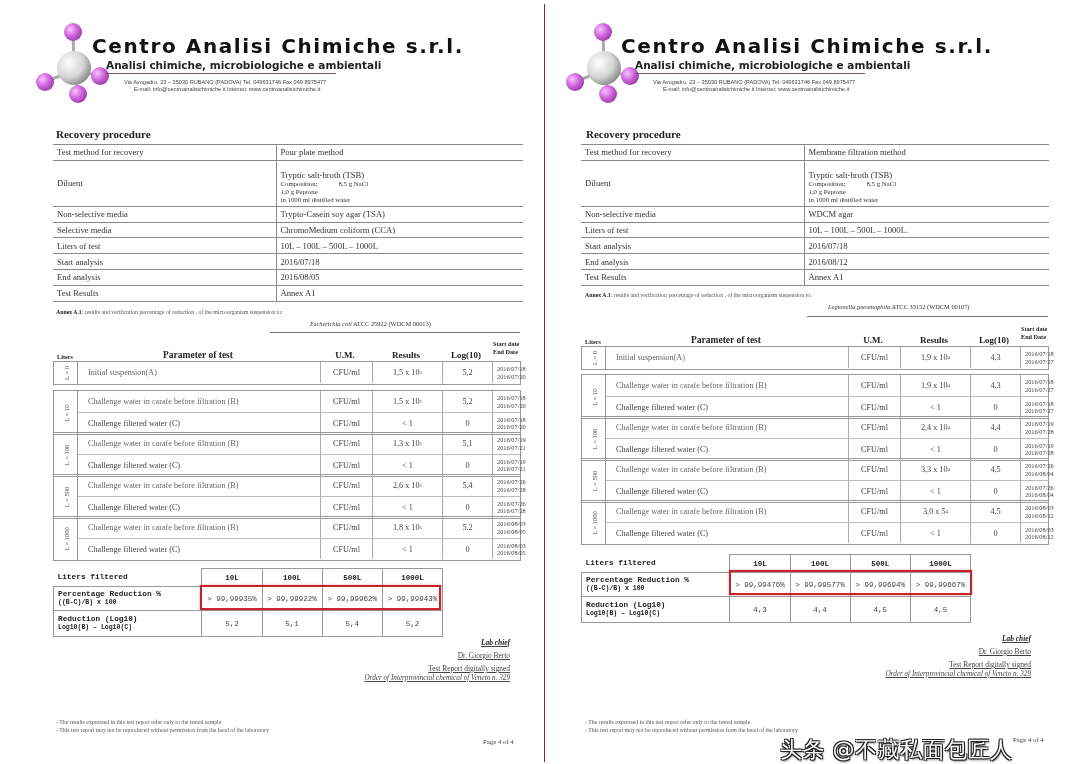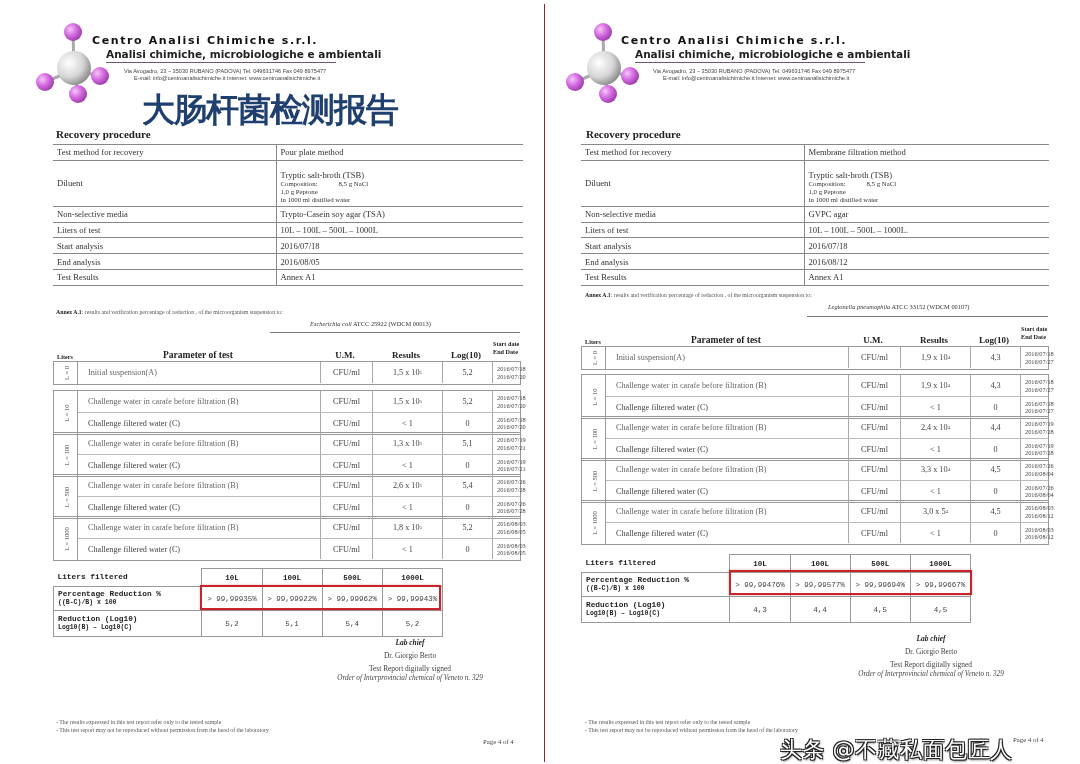--- a/index.html
+++ b/index.html
@@ -11,21 +11,21 @@
   .page.right { left: 545px; width: 535px; }
   .divider { position: absolute; left: 544px; top: 4px; width: 2px; height: 758px; background: #8b2a2a; }
 
   
   .logo { position: absolute; width: 90px; height: 90px; }
   .left .logo { left: 30px; top: 16px; }
   .right .logo { left: 15px; top: 16px; }
   .company { position: absolute; font-family: "DejaVu Sans", sans-serif; }
   .left .company { left: 92px; top: 34px; }
   .right .company { left: 76px; top: 34px; }
-  .company .name { font-size: 11px; font-weight: bold; color: #111; letter-spacing: 1.6px; white-space: nowrap; }
+  .company .name { font-size: 20px; font-weight: bold; color: #111; letter-spacing: 1.6px; white-space: nowrap; }
   .company .tag { font-size: 10.5px; font-weight: bold; color: #222; margin-left: 14px; margin-top: 1px; padding-bottom: 2px; border-bottom: 1px solid #6a5a70; width: 230px; white-space: nowrap; }
   .company .addr { font-size: 5.6px; color: #444; margin-left: 32px; margin-top: 5px; line-height: 7px; white-space: nowrap; font-family: "Liberation Sans", sans-serif; }
   .company .addr .l2 { margin-left: 10px; }
 
   .cn-title { position: absolute; font-family: "DejaVu Sans", sans-serif; font-weight: bold; color: #1f3f6e; font-size: 33px; letter-spacing: -1px; white-space: nowrap; top: 88px; }
   .left .cn-title { left: 142px; }
   .right .cn-title { left: 137px; }
 
   
   .sec-title { position: absolute; font-weight: bold; font-size: 11px; color: #222; top: 128px; }
@@ -69,21 +69,21 @@
   .summary td { border: 1px solid #999; height: 20px; text-align: center; color: #444; font-family: Liberation Mono, monospace; }
   .summary td.lab { text-align: left; padding-left: 4px; font-weight: bold; color: #222; font-size: 7.8px; line-height: 8px; }
   .summary td.lab small { font-size: 6.5px; }
   .summary tr.hdr td { height: 18px; font-weight: bold; color: #222; }
   .summary tr.hdr td.lab { border: none; border-bottom: 1px solid #999; }
   .summary tr.pct td { height: 24px; }
   .summary tr.red td.lab { height: 26px; }
   .red-box { position: absolute; border: 2px solid #c8232a; box-shadow: 0 0 2px rgba(200,35,42,0.4); }
 
   
-  .sign { position: absolute; text-align: center; width: 200px; font-size: 7.4px; color: #444; line-height: 13px; }
+  .sign { position: absolute; text-align: right; width: 200px; font-size: 7.4px; color: #444; line-height: 13px; text-decoration: underline; }
   .sign .chief { font-style: italic; font-weight: bold; color: #222; }
   .sign .order { font-style: italic; font-size: 7.2px; line-height: 9px; }
   .sign .signed { line-height: 10px; margin-top: 2px; }
 
   .foot { position: absolute; font-size: 5.8px; color: #555; line-height: 8px; white-space: nowrap; }
   .pagenum { position: absolute; font-size: 6.8px; color: #444; }
 
   .watermark { position: absolute; left: 780px; top: 711px; font-family: "DejaVu Sans", sans-serif; font-size: 22px; color: #fff; white-space: nowrap;
     text-shadow: -1px -1px 0 #222, 1px -1px 0 #222, -1px 1px 0 #222, 1px 1px 0 #222, 1px 2px 2px rgba(0,0,0,0.5); letter-spacing: 0.5px; margin-top: 24px; }
 </style>
@@ -118,41 +118,44 @@
       <circle cx="48" cy="78" r="9" fill="url(#gp0)"></circle>
     </svg>
     <div class="company">
       <div class="name">Centro Analisi Chimiche s.r.l.</div>
       <div class="tag">Analisi chimiche, microbiologiche e ambientali</div>
       <div class="addr">
         <div>Via Avogadro, 23 – 35030 RUBANO (PADOVA) Tel. 049631746  Fax 049 8975477</div>
         <div class="l2">E-mail: info@centroanalisichimiche.it  Internet: www.centroanalisichimiche.it</div>
       </div>
     </div>
-    <div class="cn-title">大肠杆菌检测报告</div>
 
     <div class="sec-title">Recovery procedure</div>
     <table class="recovery">
       <tbody>
           <tr>
             <td class="k">Test method for recovery</td>
             <td class="v">Pour plate method</td>
           </tr>
       <tr class="tall">
             <td class="k">Diluent</td>
         <td class="v">
           <div>Tryptic salt-broth (TSB)</div>
           <div class="sub"><span class="lbl">Composition:</span><span>8,5 g NaCl</span></div>
           <div class="sub ind">1,0 g Peptone</div>
           <div class="sub ind">in 1000 ml distilled water</div>
         </td>
           </tr>
       <tr>
             <td class="k">Non-selective media</td>
             <td class="v">Trypto-Casein soy agar (TSA)</td>
+          </tr>
+      <tr class="opt-selective">
+            <td class="k">Selective media</td>
+            <td class="v">ChromoMedium coliform (CCA)</td>
           </tr>
       <tr>
             <td class="k">Liters of test</td>
             <td class="v">10L – 100L – 500L – 1000L</td>
           </tr>
       <tr>
             <td class="k">Start analysis</td>
             <td class="v">2016/07/18</td>
           </tr>
       <tr>
@@ -407,21 +410,21 @@
             <td class="k">Diluent</td>
         <td class="v">
           <div>Tryptic salt-broth (TSB)</div>
           <div class="sub"><span class="lbl">Composition:</span><span>8,5 g NaCl</span></div>
           <div class="sub ind">1,0 g Peptone</div>
           <div class="sub ind">in 1000 ml distilled water</div>
         </td>
           </tr>
       <tr>
             <td class="k">Non-selective media</td>
-            <td class="v">GVPC agar</td>
+            <td class="v">WDCM agar</td>
           </tr>
 
       <tr>
             <td class="k">Liters of test</td>
             <td class="v">10L – 100L – 500L – 1000L.</td>
           </tr>
       <tr>
             <td class="k">Start analysis</td>
             <td class="v">2016/07/18</td>
           </tr>

